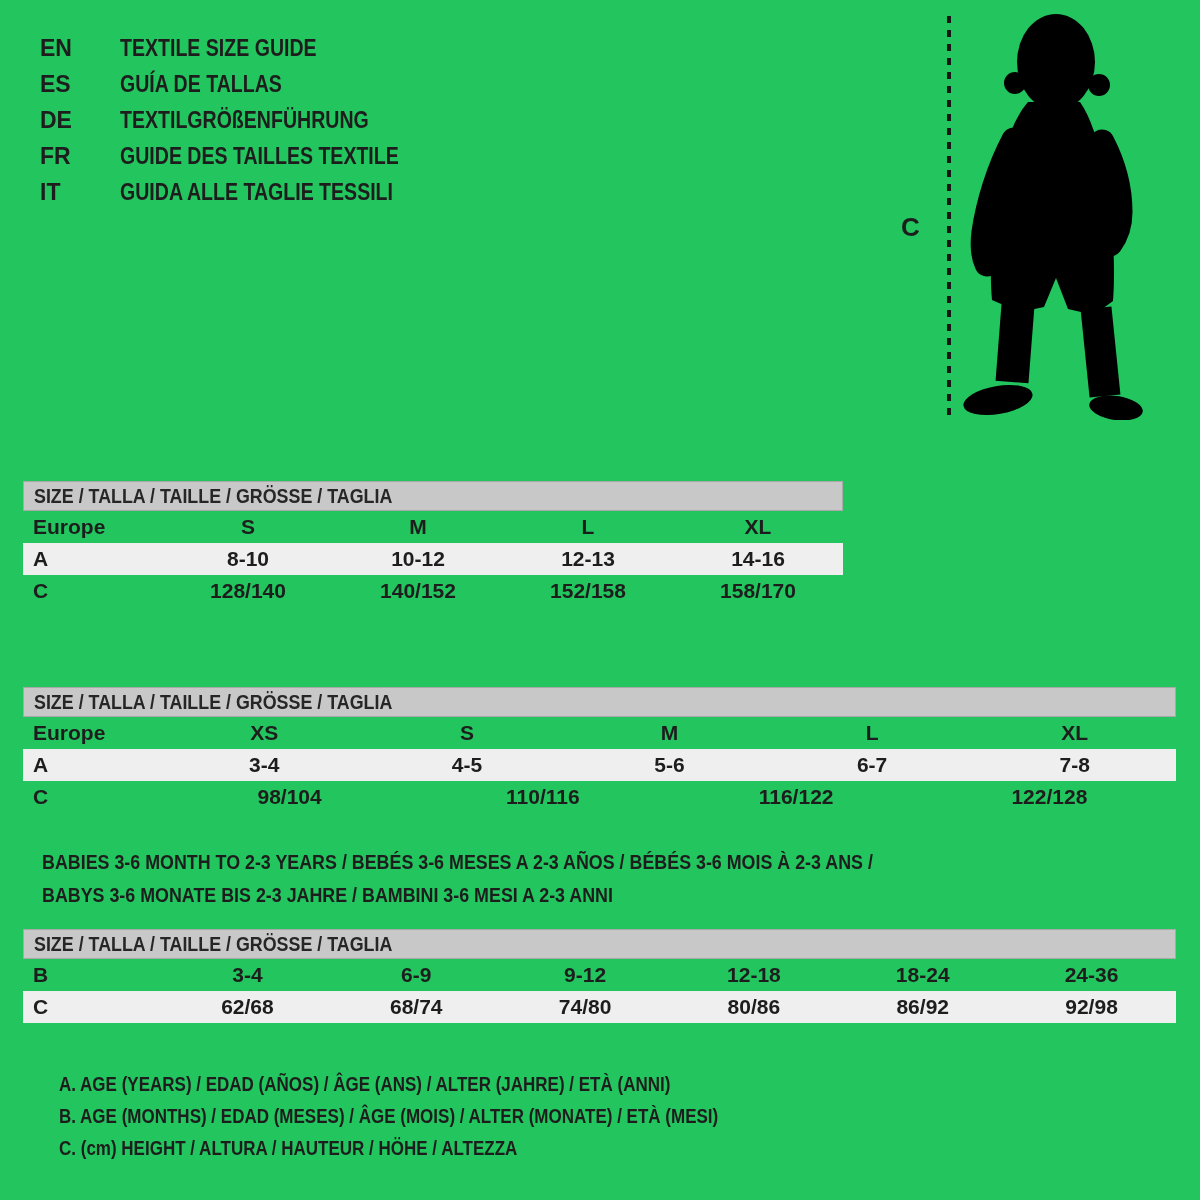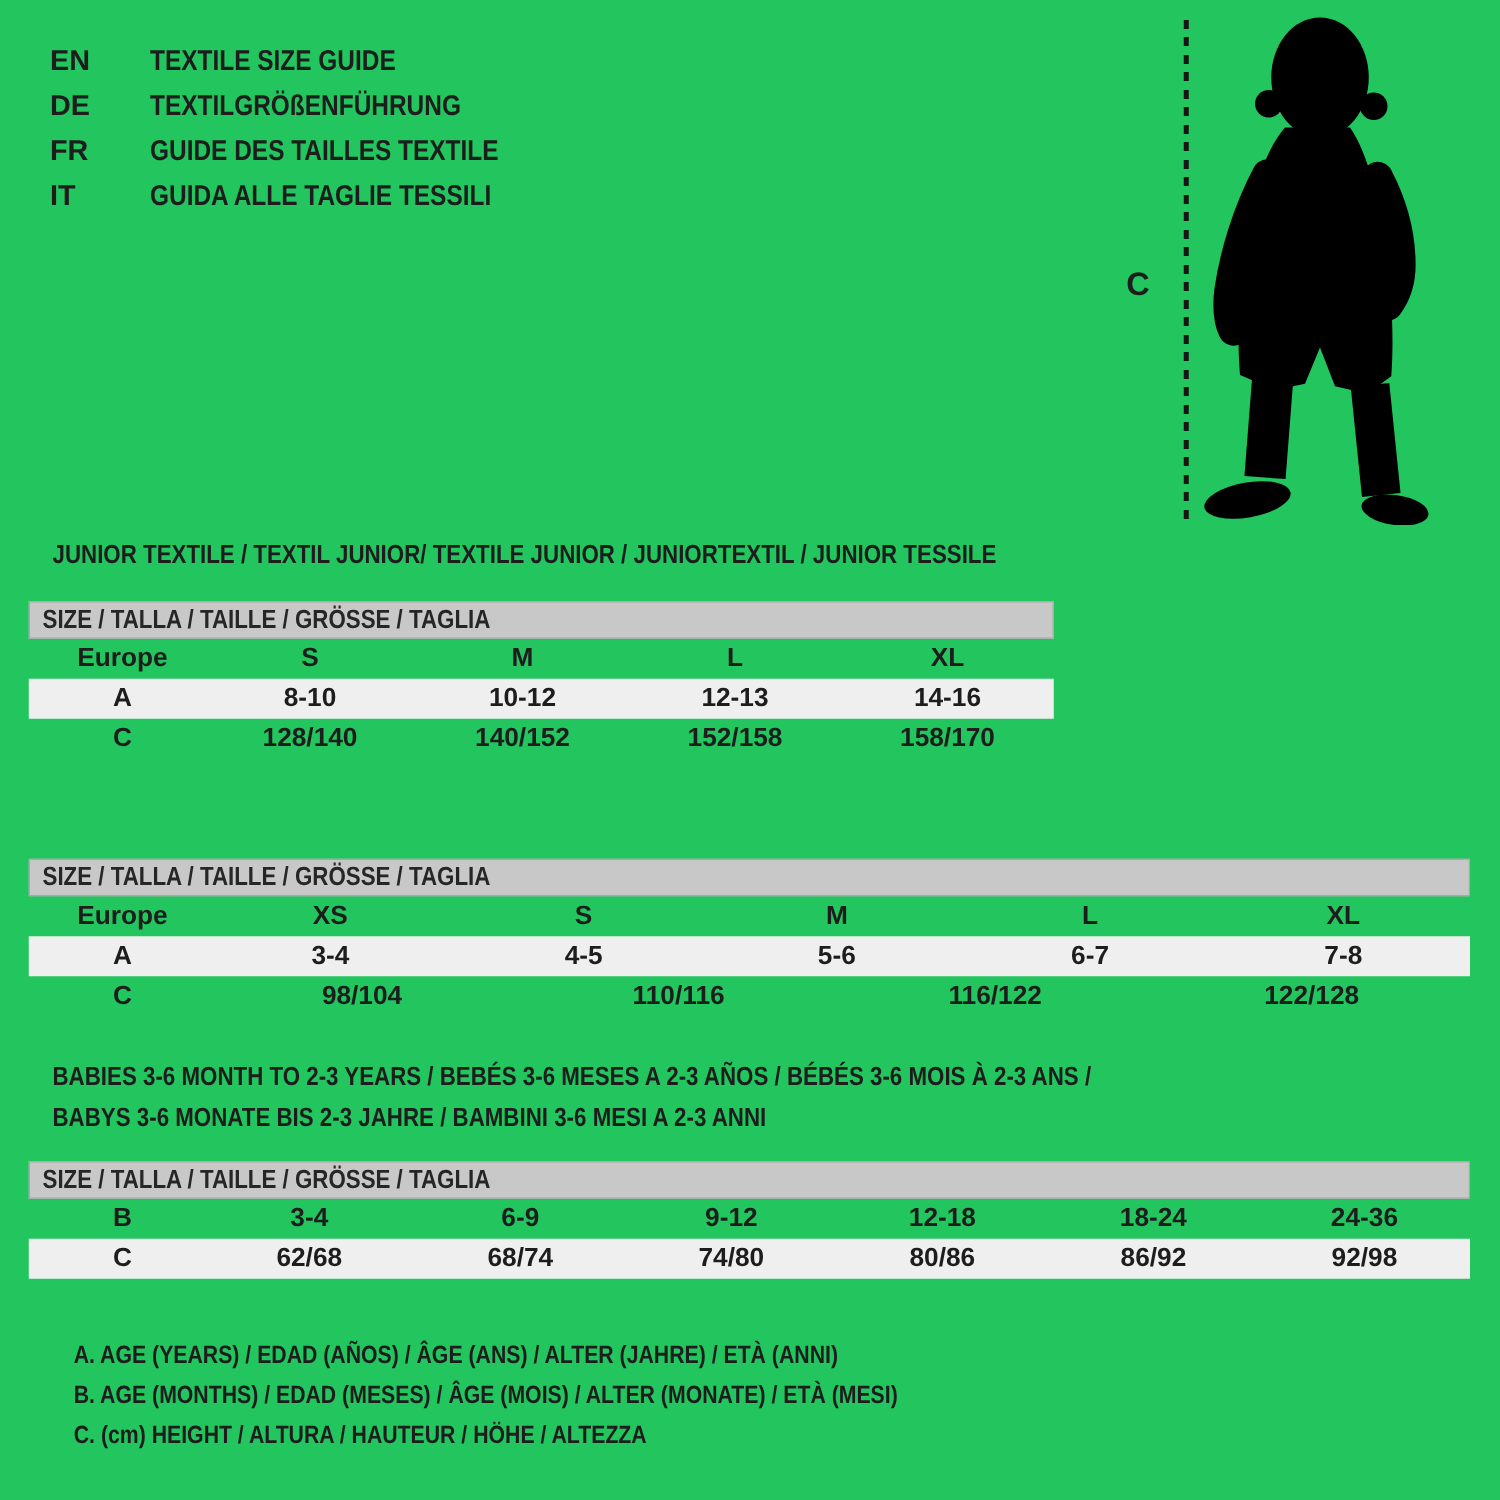--- a/index.html
+++ b/index.html
@@ -39,35 +39,39 @@
   #junior-table{top:481px;width:820px;}
   #children-table{top:687px;width:1153px;}
   #babies-table{top:929px;width:1153px;}
   .size-bar{
     height:30px;box-sizing:border-box;
     background:#c8c8c8;border:1px solid #a9a9a9;
     padding-left:10px;font-size:21px;line-height:28px;color:#262626;
   }
   .t-row{display:flex;height:32px;line-height:32px;font-size:21px;}
   .t-row.shaded{background:#efefef;}
-  .rlabel{width:140px;padding-left:10px;box-sizing:border-box;text-align:center;}
+  .rlabel{width:140px;padding-left:10px;box-sizing:border-box;text-align:left;}
   .cell{flex:1;text-align:center;}
 
   
   .legend{position:absolute;left:59px;top:1068px;font-size:20px;line-height:32px;}
 </style>
 </head>
 <body>
 
 <div class="page">
 
   <div class="lang-block">
     <div class="lang-row">
       <span class="lang-code">EN</span>
       <span class="cond">TEXTILE SIZE GUIDE</span>
+    </div>
+    <div class="lang-row">
+      <span class="lang-code">ES</span>
+      <span class="cond">GUÍA DE TALLAS</span>
     </div>
     <div class="lang-row">
       <span class="lang-code">DE</span>
       <span class="cond">TEXTILGRÖßENFÜHRUNG</span>
     </div>
     <div class="lang-row">
       <span class="lang-code">FR</span>
       <span class="cond">GUIDE DES TAILLES TEXTILE</span>
     </div>
     <div class="lang-row">
@@ -86,23 +90,20 @@
       <path d="M70 92 C56 108 46 135 40 175 C34 215 31 255 34 290 L62 302 L86 297 L98 268 L110 299 L136 305 L155 291 C158 252 154 200 146 160 C140 130 132 106 122 92 Z"></path>
       <path d="M56 130 C40 160 30 195 26 222 C24 238 26 248 29 254" fill="none" stroke="#000000" stroke-width="25" stroke-linecap="round"></path>
       <path d="M144 132 C156 155 162 180 162 202 C162 216 158 226 152 234" fill="none" stroke="#000000" stroke-width="25" stroke-linecap="round"></path>
       <path d="M60 295 L54 372" fill="none" stroke="#000000" stroke-width="33" stroke-linecap="butt"></path>
       <path d="M138 298 L147 386" fill="none" stroke="#000000" stroke-width="31" stroke-linecap="butt"></path>
       <ellipse cx="40" cy="390" rx="35" ry="14" transform="rotate(-10 40 390)"></ellipse>
       <ellipse cx="158" cy="398" rx="27" ry="12" transform="rotate(8 158 398)"></ellipse>
     </g>
   </svg>
 
-  <h2 class="heading" id="junior-heading">
-    <span class="cond">JUNIOR TEXTILE / TEXTIL JUNIOR/ TEXTILE JUNIOR / JUNIORTEXTIL / JUNIOR TESSILE</span>
-  </h2>
   <div class="size-table" id="junior-table">
     <div class="size-bar">
       <span class="cond">SIZE / TALLA / TAILLE / GRÖSSE / TAGLIA</span>
     </div>
     <div class="t-row">
       <span class="rlabel">Europe</span>
       <span class="cell">S</span>
       <span class="cell">M</span>
       <span class="cell">L</span>
       <span class="cell">XL</span>

